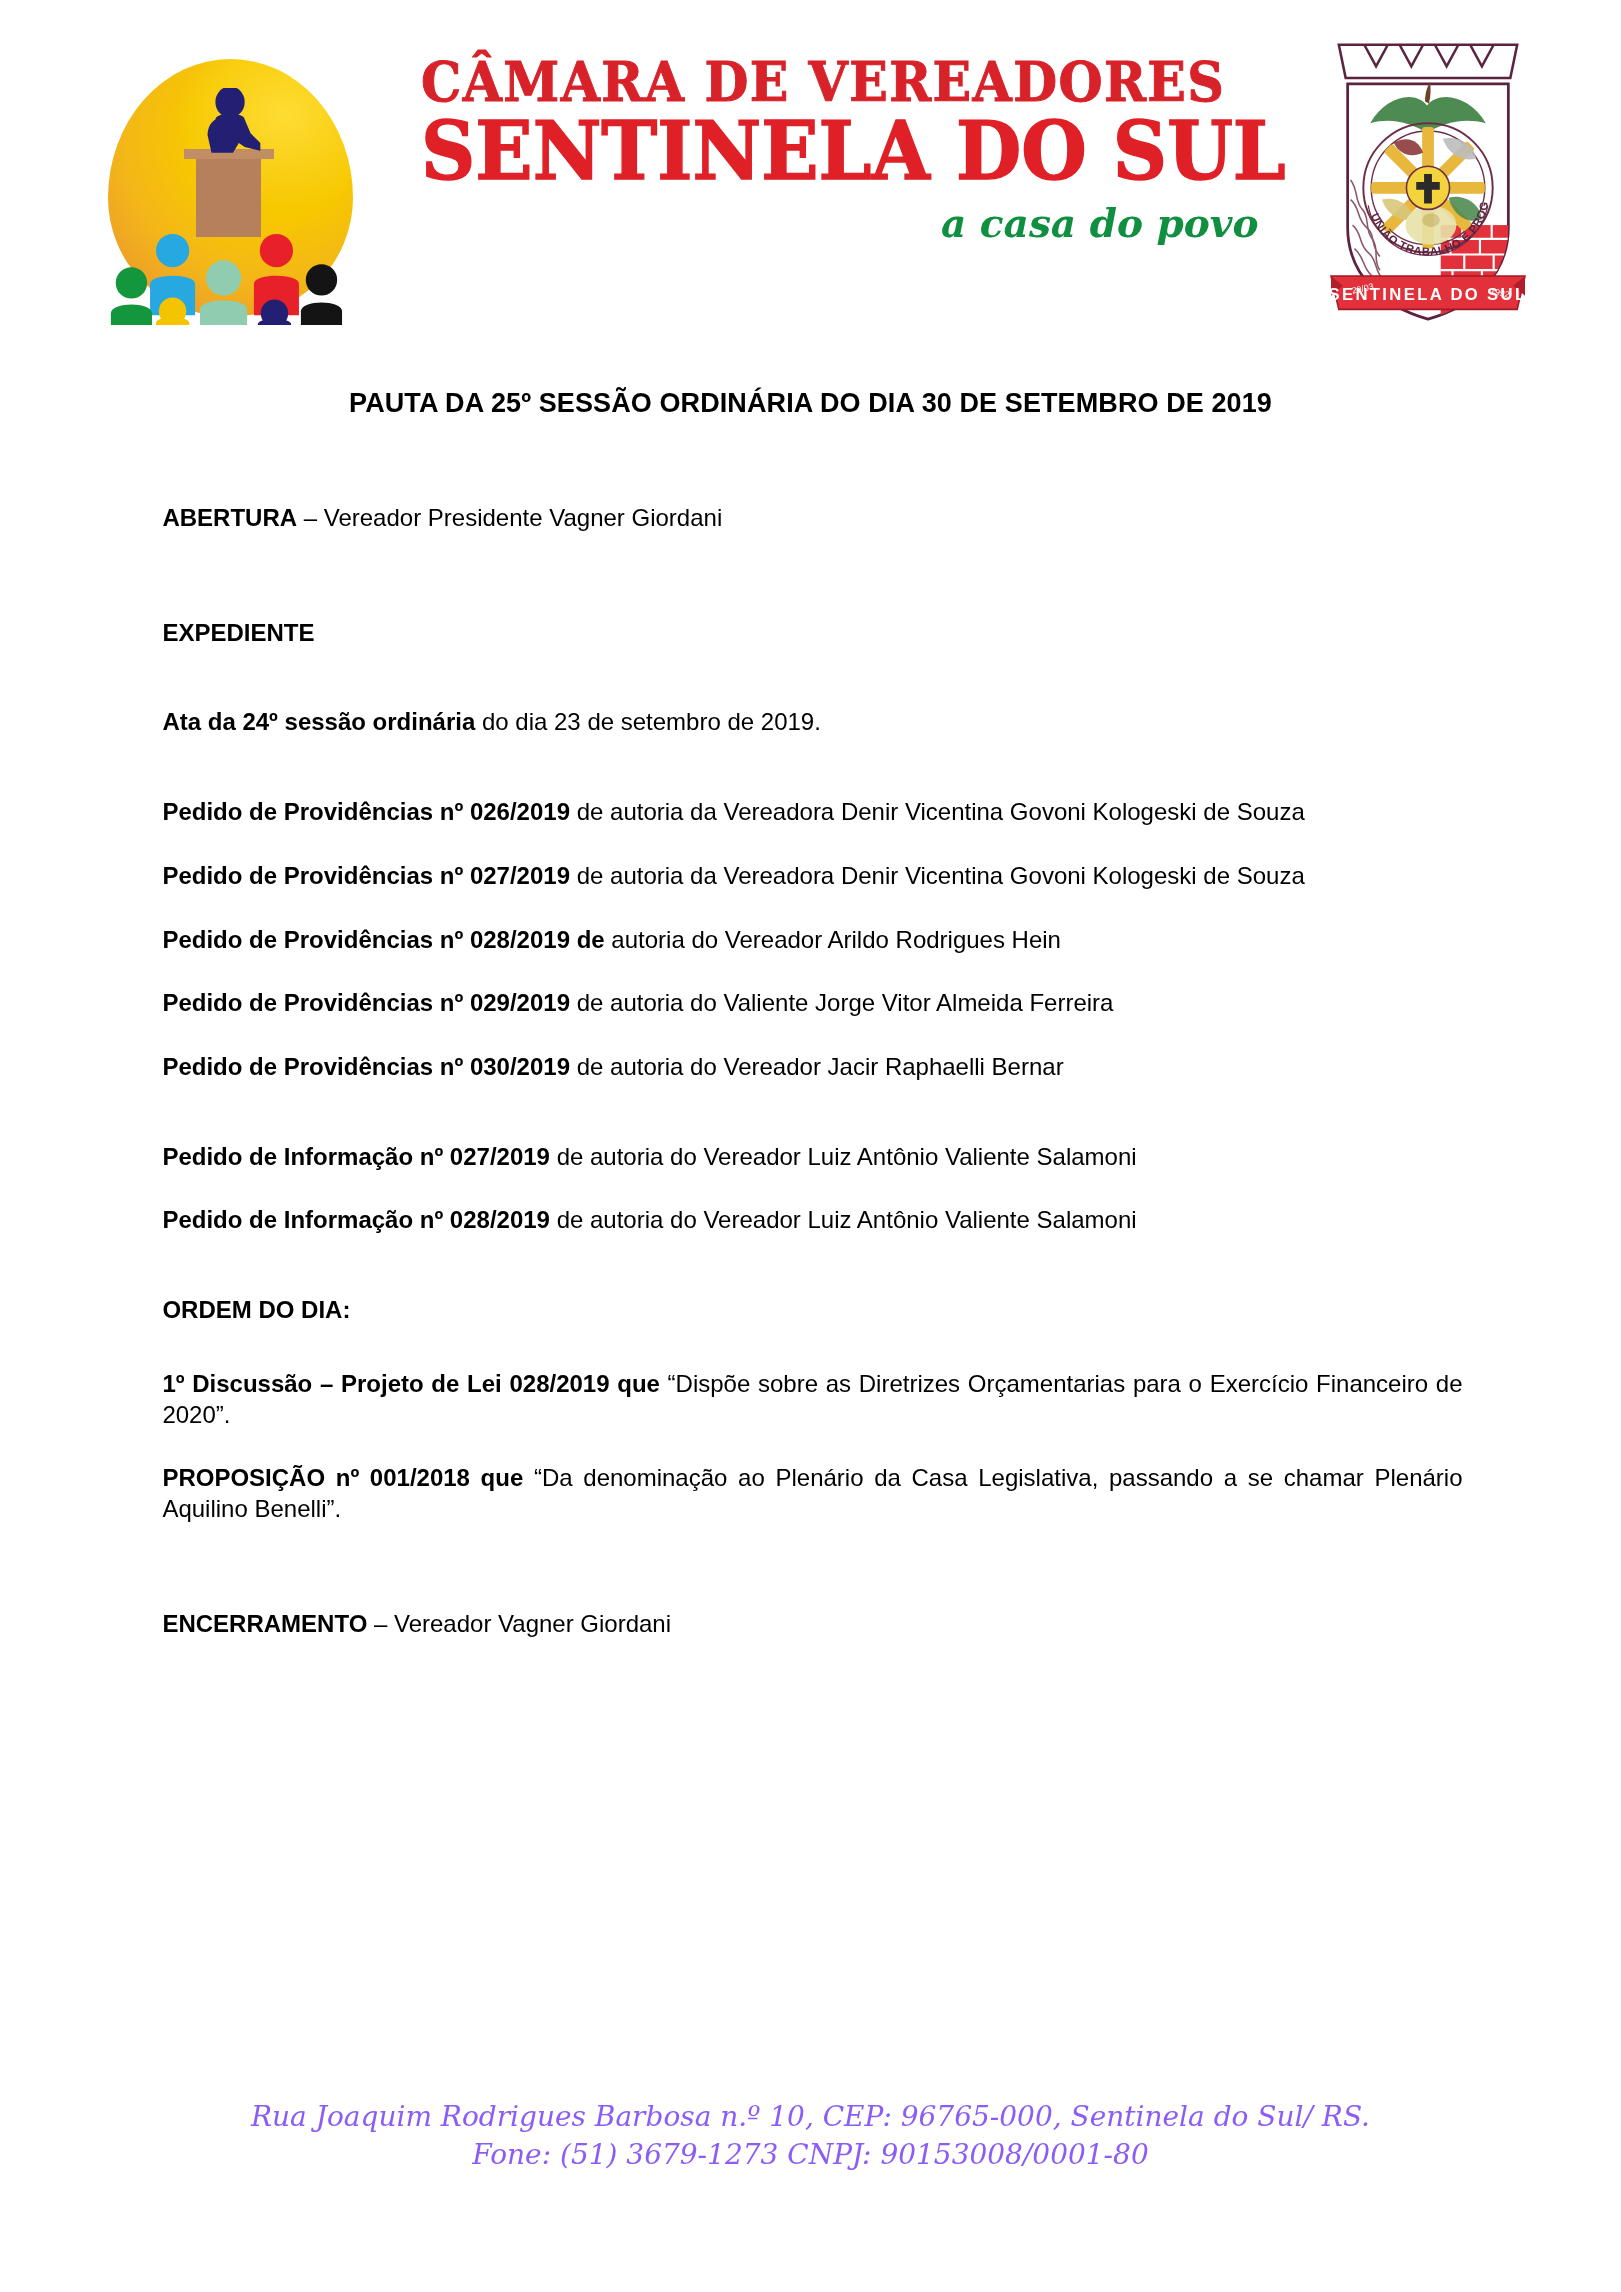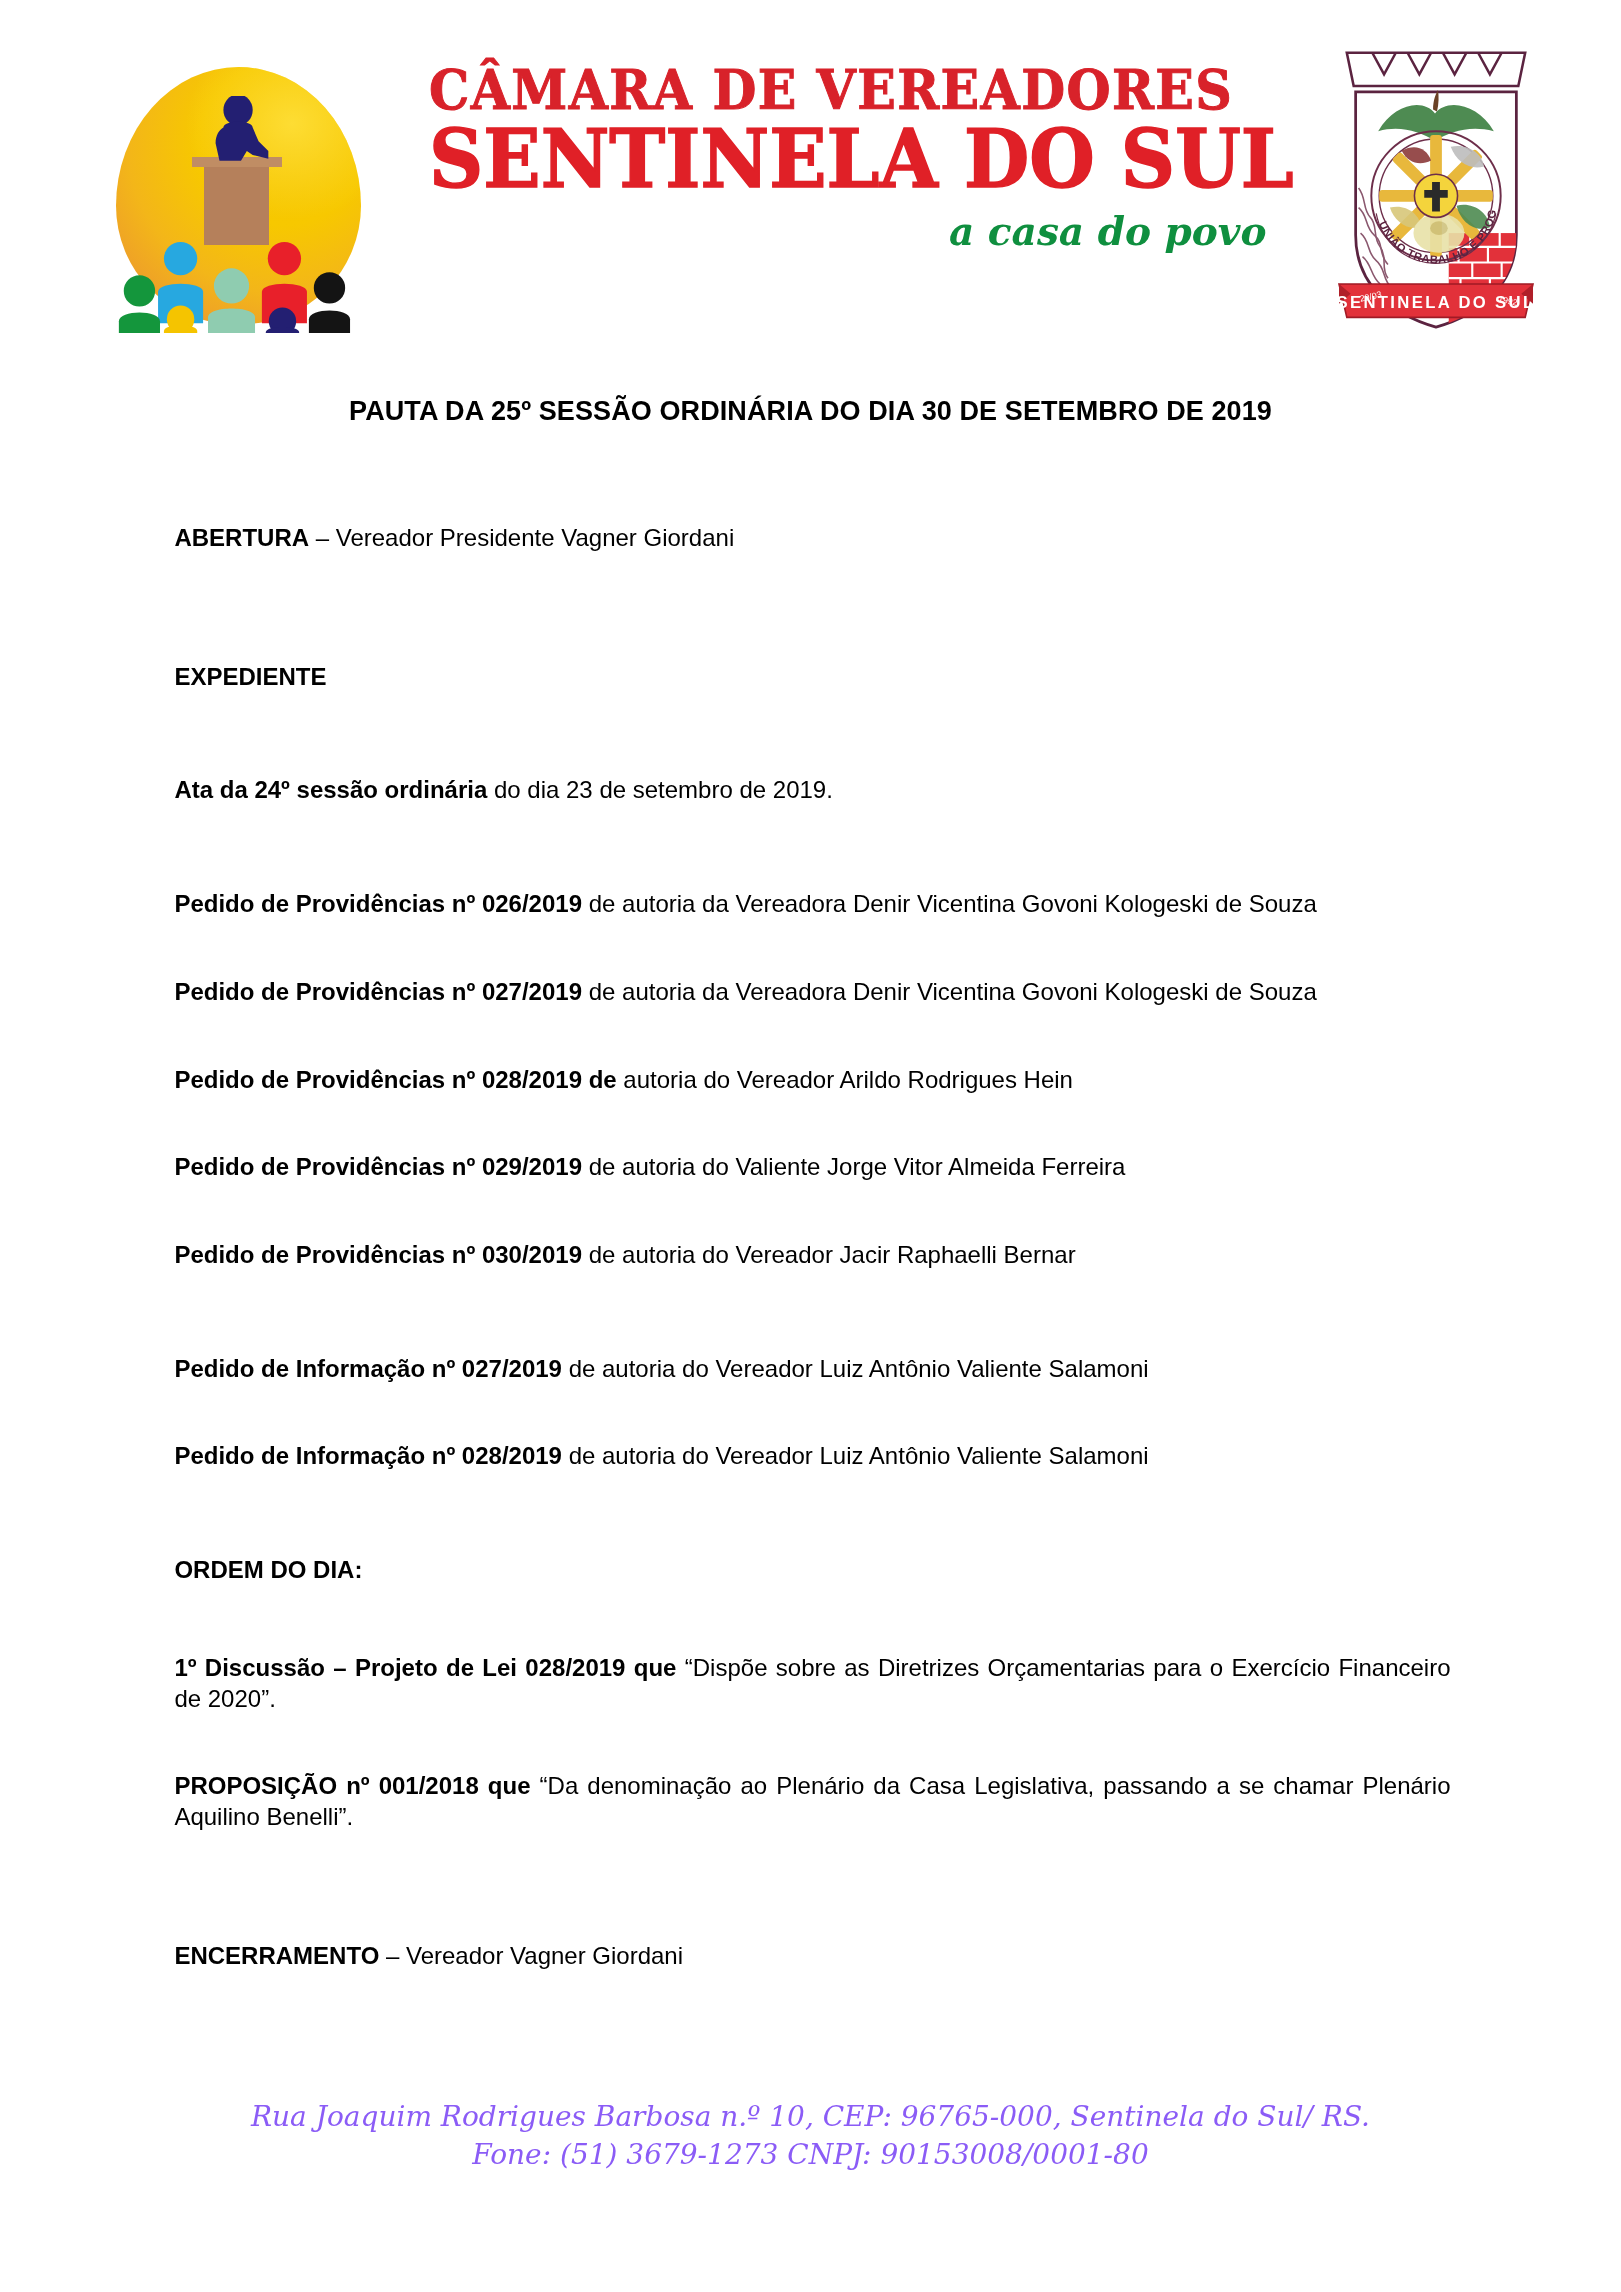--- a/index.html
+++ b/index.html
@@ -13,21 +13,21 @@
     font-family: "Liberation Sans", sans-serif;
     color: #000000;
     position: relative;
     overflow: hidden;
   }
   .page {
     width: 1621px;
     height: 2293px;
     position: relative;
     box-sizing: border-box;
-    padding: 8px;
+    padding: 0;
   }
 
   
   .letterhead {
     position: relative;
     height: 353px;
     width: 1621px;
   }
   .logo-emblem {
     position: absolute;
@@ -151,21 +151,21 @@
   }
   .content {
     margin: 0 auto;
     width: 1304px;
     padding-left: 3.9px;
     box-sizing: border-box;
   }
   p.para {
     font-size: 24px;
     line-height: 1.28;
-    margin: 12px;
+    margin: 0;
     text-align: justify;
     text-justify: inter-word;
     font-family: "Liberation Sans", sans-serif;
   }
   p.para.noj { text-align: left; }
   b { font-weight: bold; }
 
   .sp-xl { height: 84px; }
   .sp-lg { height: 59px; }
   .sp-md { height: 43px; }

